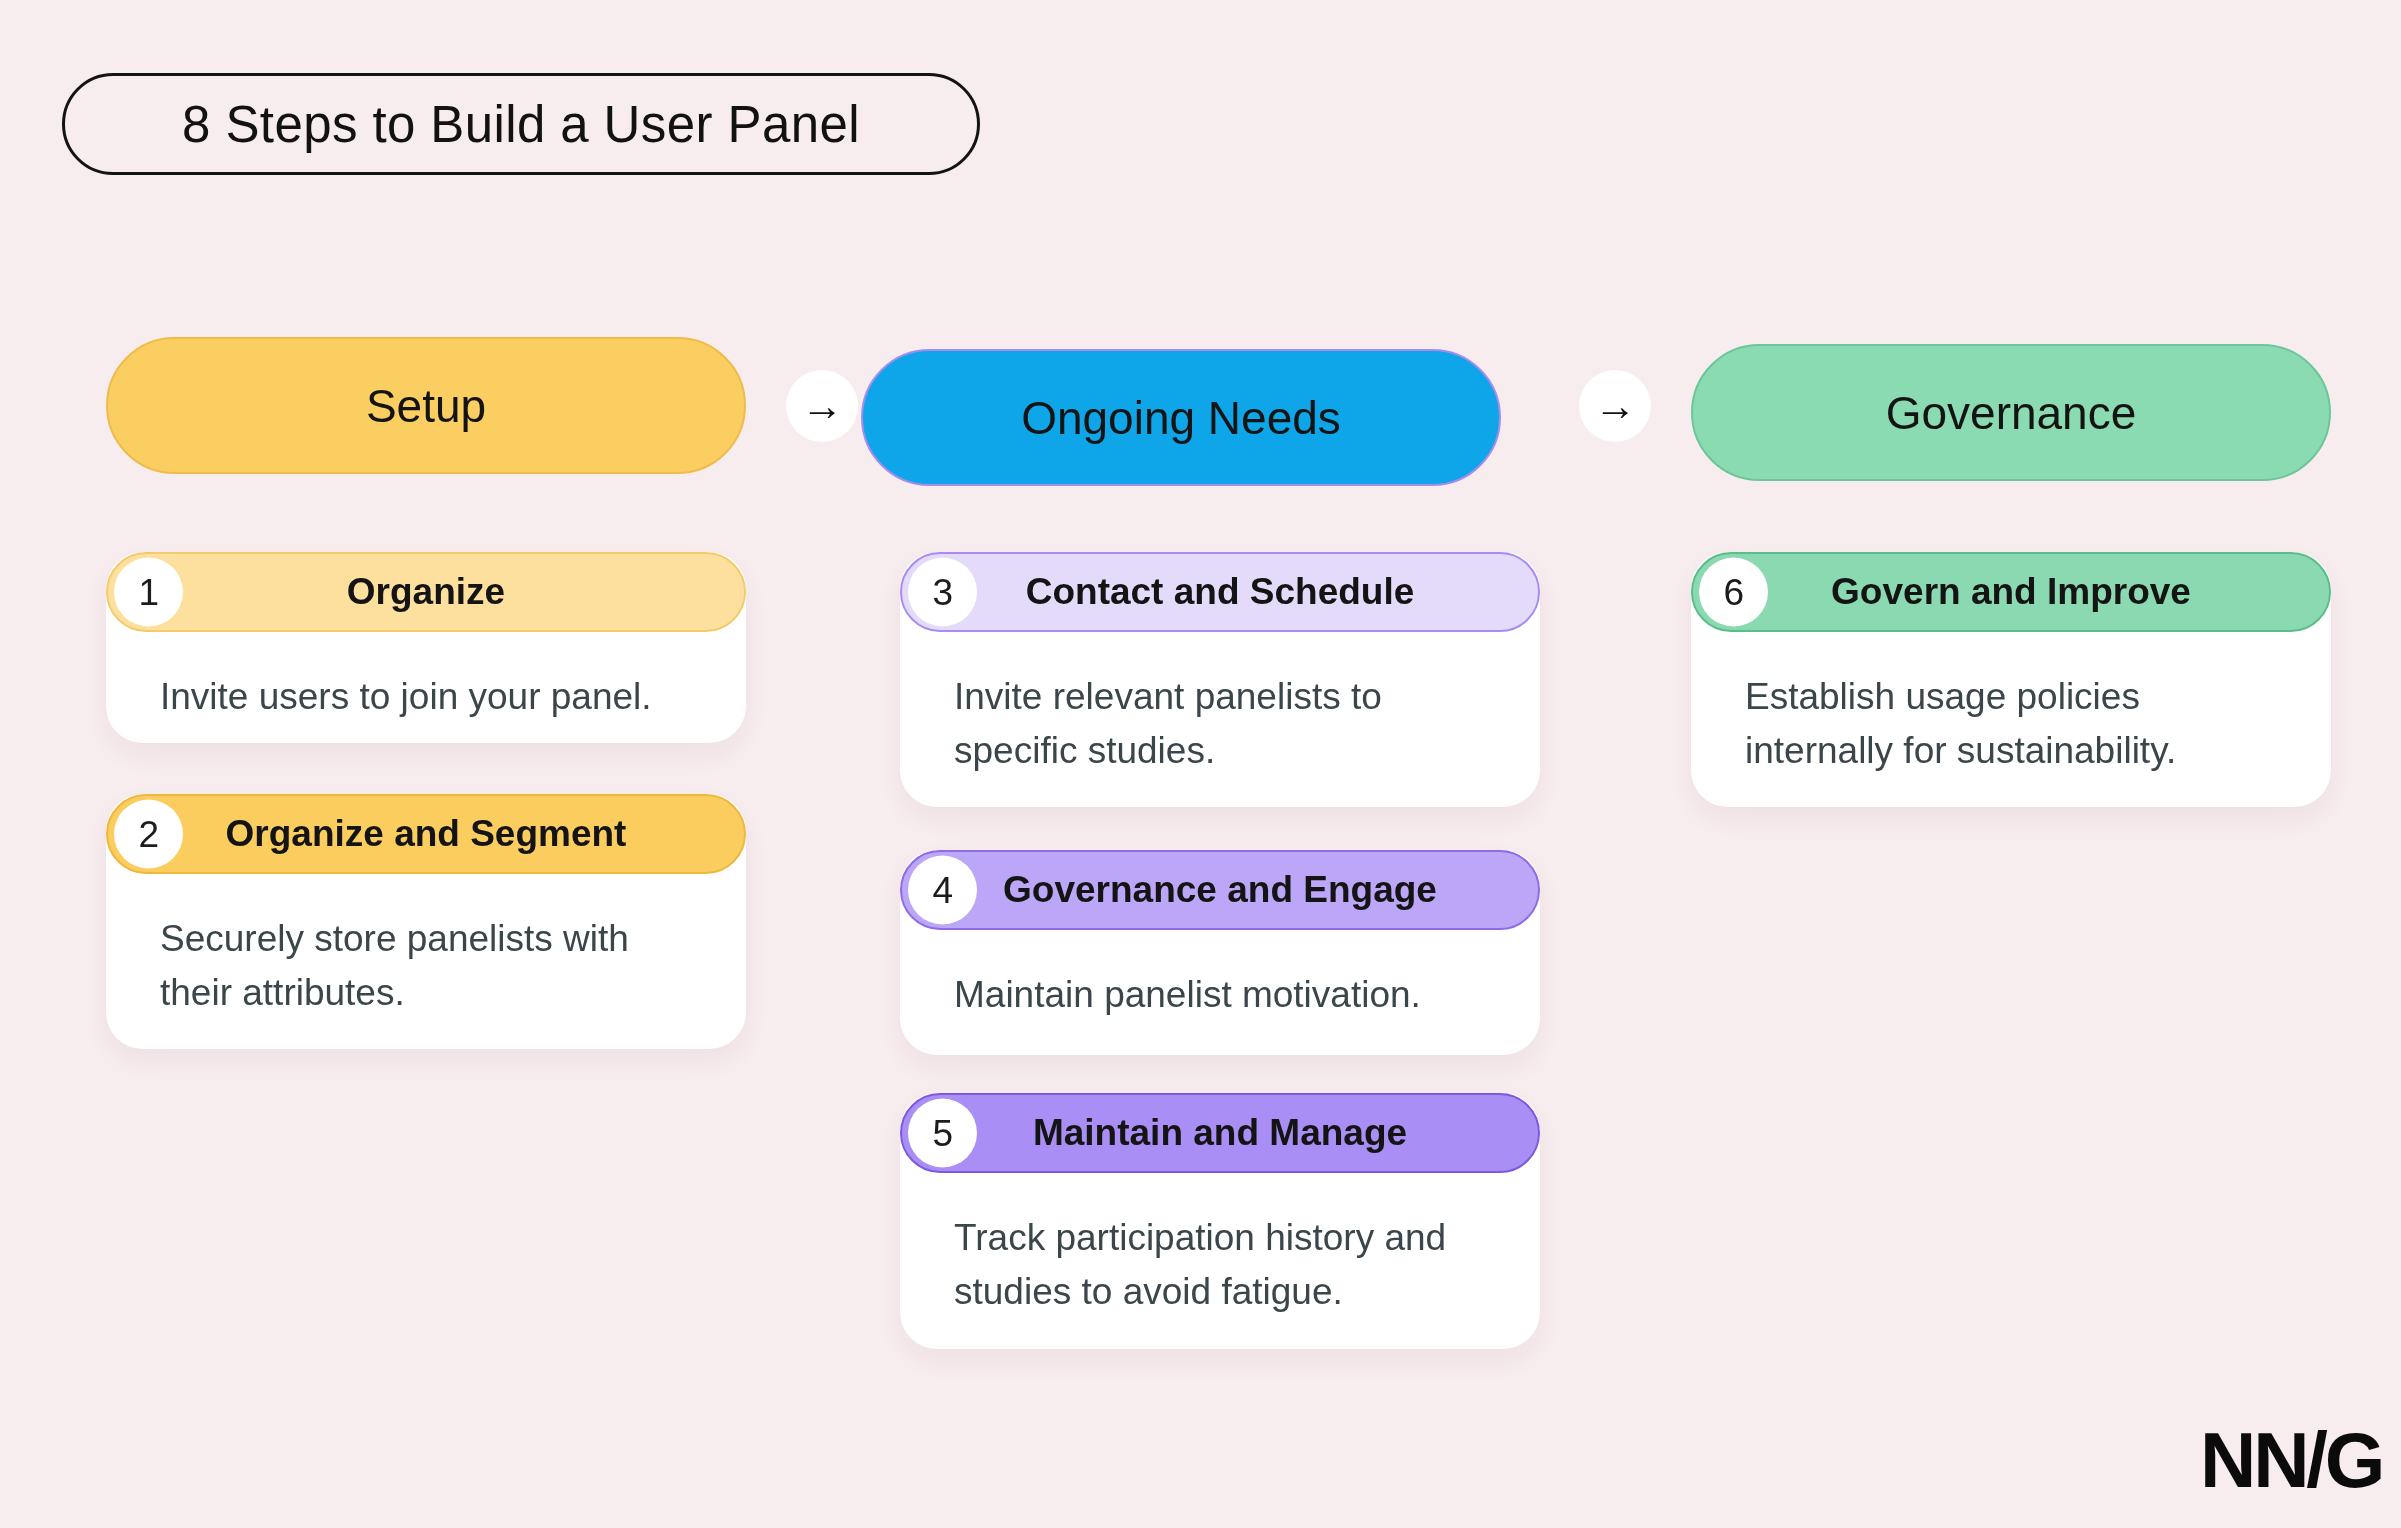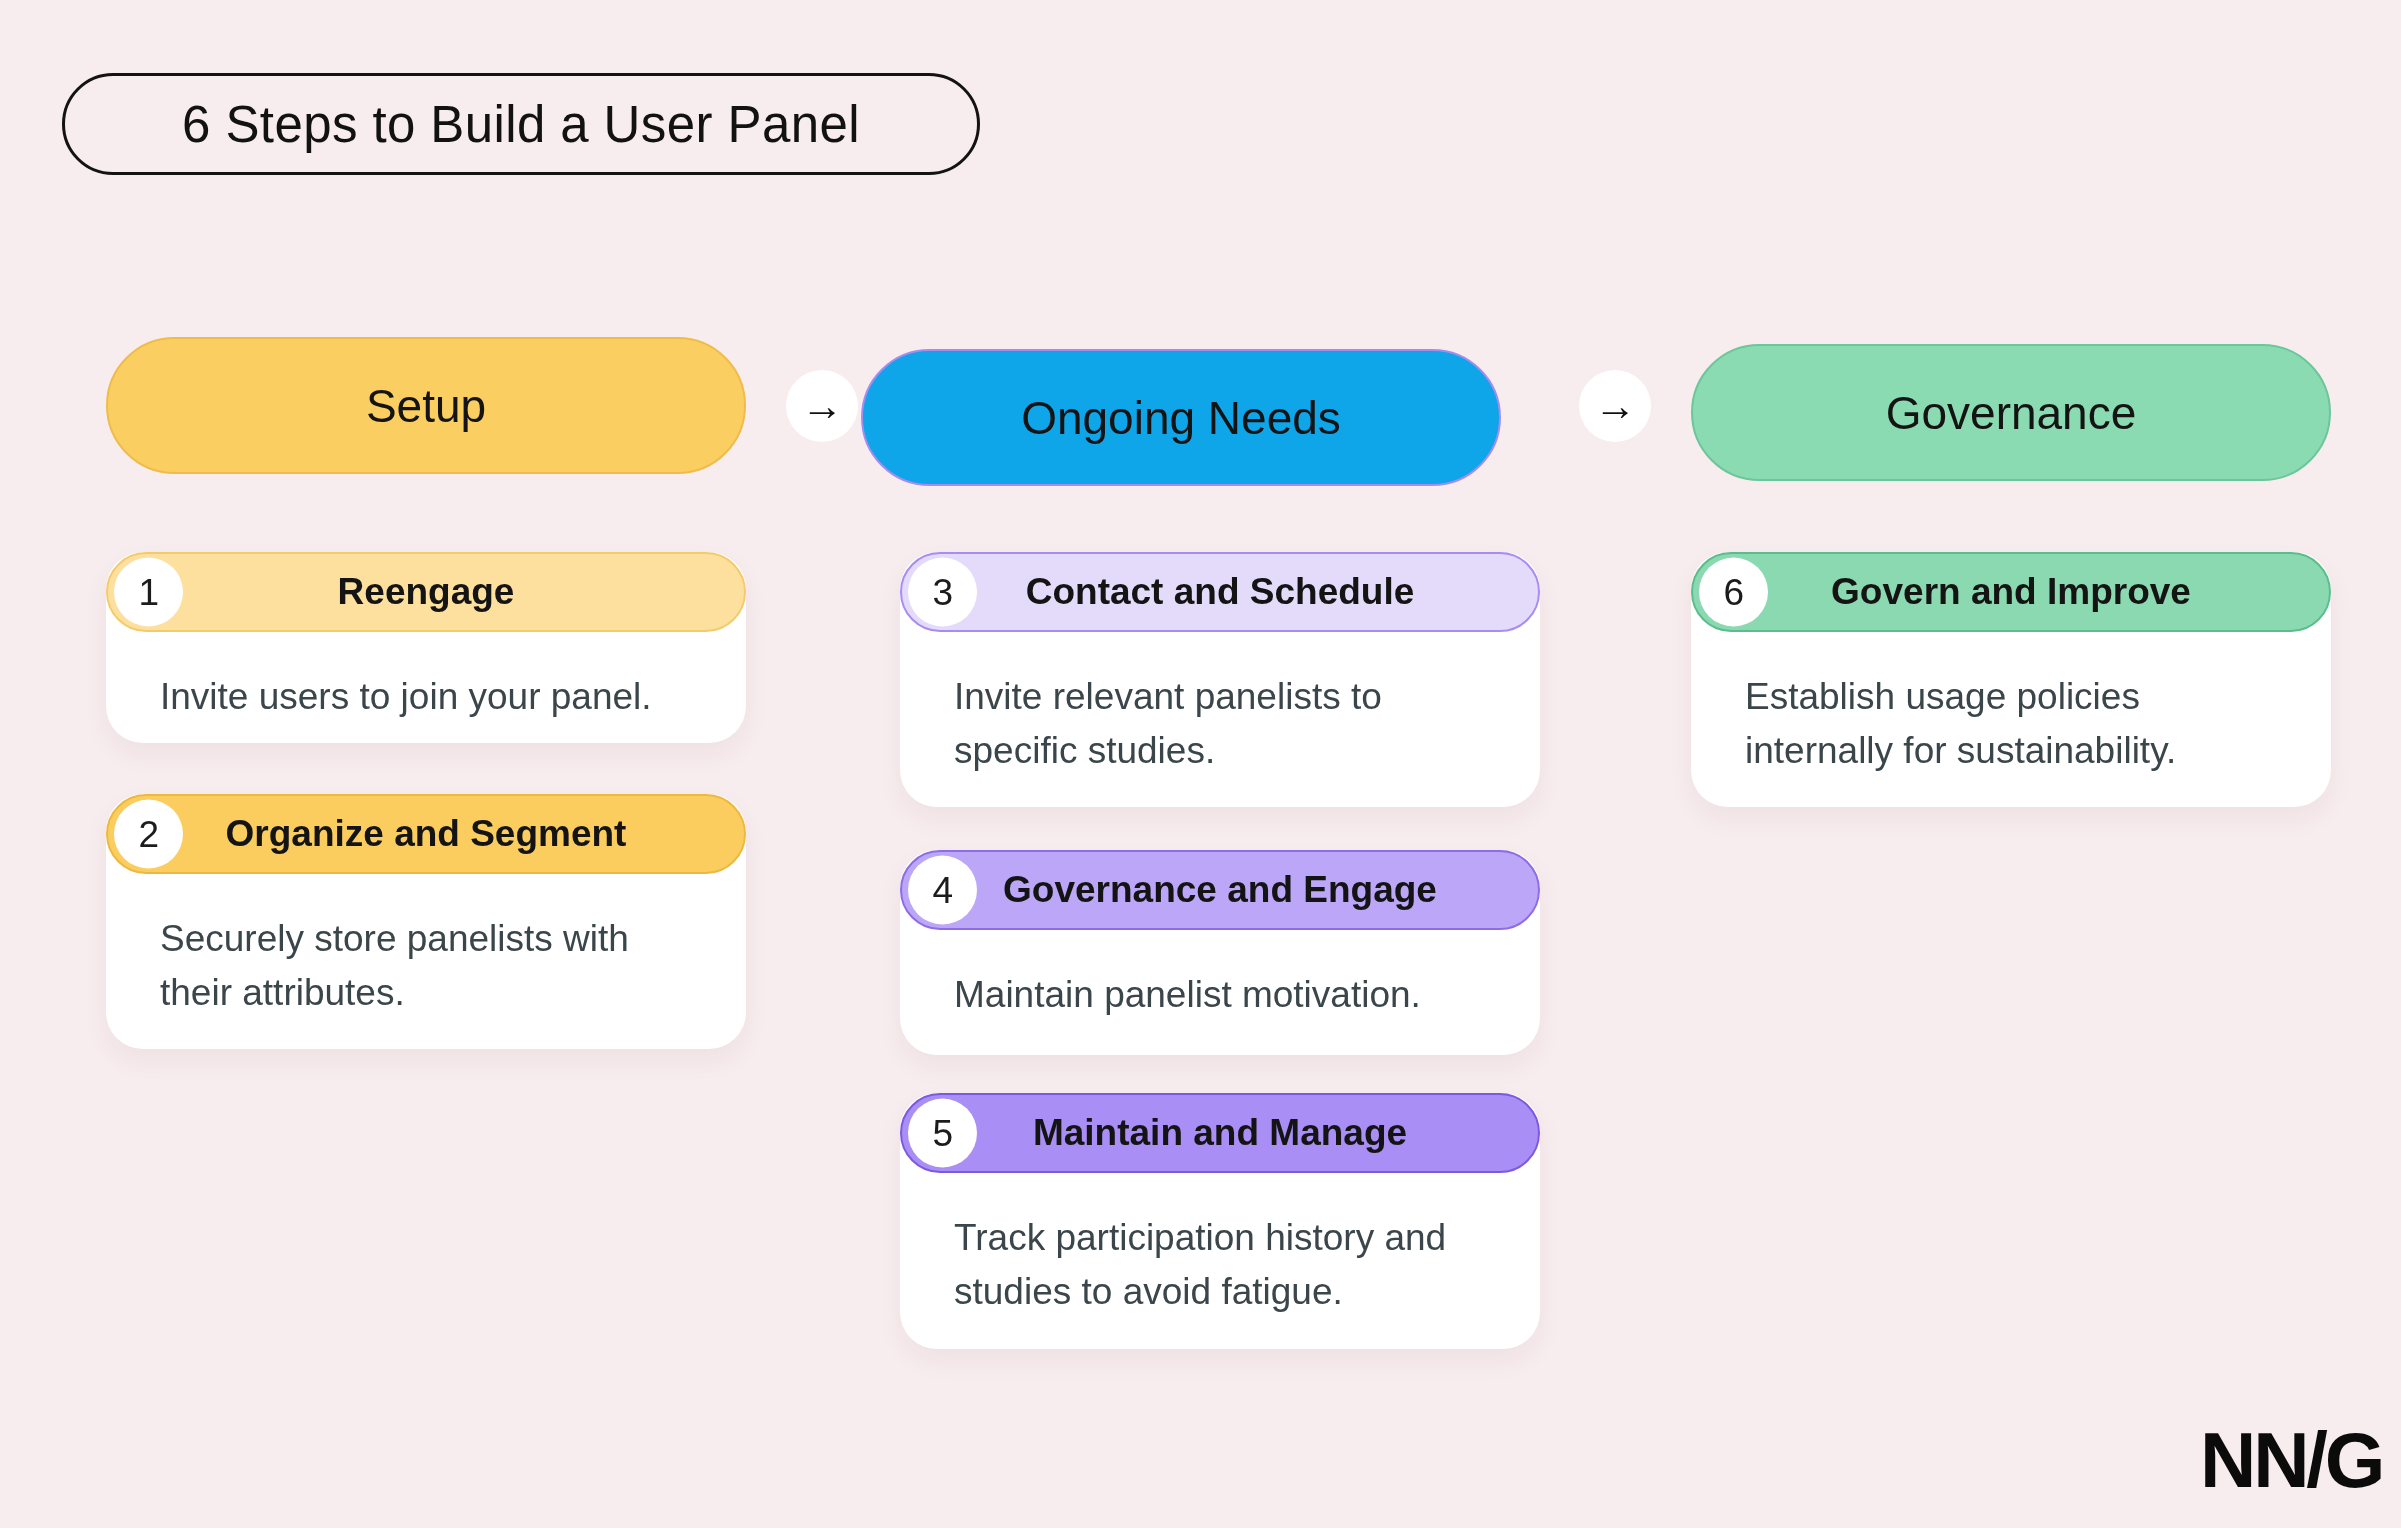--- a/index.html
+++ b/index.html
@@ -123,21 +123,21 @@
     letter-spacing: -3.2px;
     color: #0B0B0B;
   }
 </style>
 </head>
 <body>
 
 <div class="canvas">
 
   <div class="title-pill">
-    <span>6 Steps to Build a User Panel</span>
+    <span>8 Steps to Build a User Panel</span>
   </div>
 
   <div class="col-header col-setup">
     <span>Setup</span>
   </div>
   <div class="arrow-circle arrow-1">
     <span>→</span>
   </div>
   <div class="col-header col-ongoing">
     <span>Ongoing Needs</span>
@@ -147,21 +147,21 @@
   </div>
   <div class="col-header col-governance">
     <span>Governance</span>
   </div>
 
   <div class="card card-1">
     <div class="card-pill pill-1">
       <div class="num-circle">
         <span>1</span>
       </div>
-      <span class="card-title">Reengage</span>
+      <span class="card-title">Organize</span>
     </div>
     <p class="card-desc">Invite users to join your panel.</p>
   </div>
 
   <div class="card card-2">
     <div class="card-pill pill-2">
       <div class="num-circle">
         <span>2</span>
       </div>
       <span class="card-title">Organize and Segment</span>

